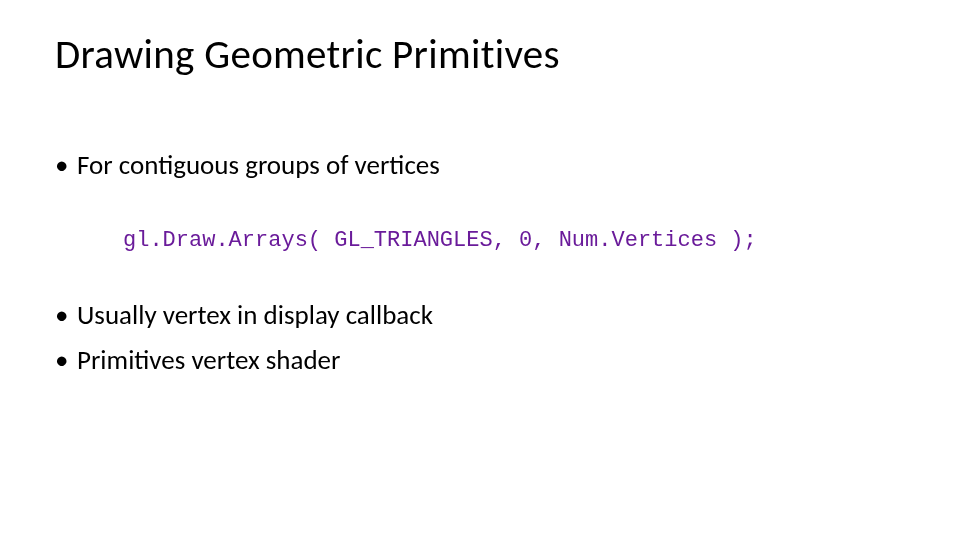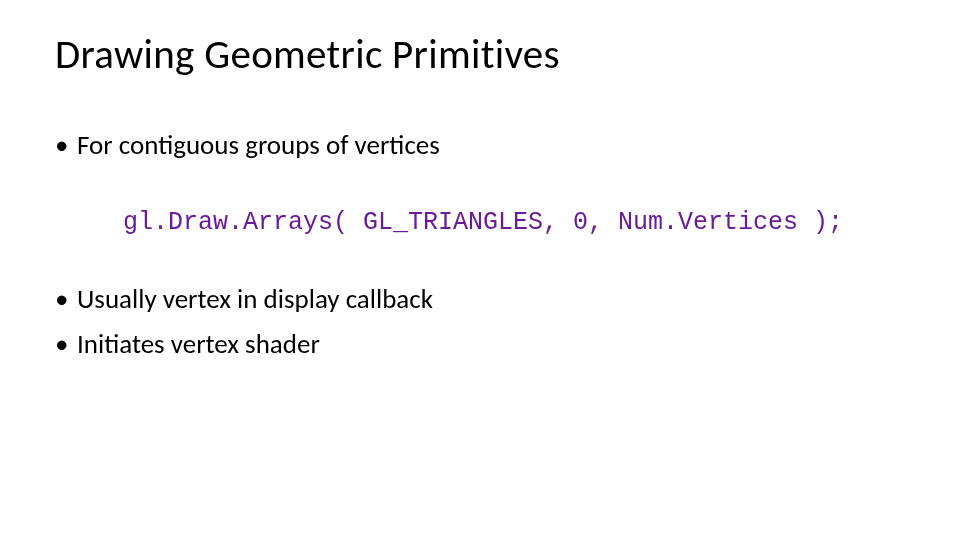--- a/index.html
+++ b/index.html
@@ -21,21 +21,21 @@
   .title {
     font-family: "Calibri Light", Calibri, "Segoe UI Light", Arial, sans-serif;
     font-size: 41px;
     font-weight: 400;
     color: #000;
     margin: 0;
     line-height: 1.2;
     letter-spacing: 0.3px;
   }
   .body {
-    margin-top: 48px;
+    margin-top: 68px;
     font-size: 27px;
     line-height: 1.35;
   }
   .bullets {
     list-style: none;
     padding: 0;
     margin: 0;
   }
   .bullets li {
     position: relative;
@@ -45,37 +45,37 @@
   .bullets li::before {
     content: "•";
     position: absolute;
     left: 0;
     top: 0;
     font-size: 27px;
     line-height: 1.35;
   }
   .code-line {
     font-family: Consolas, "Courier New", monospace;
-    font-size: 25px;
+    font-size: 22px;
     color: #6a1b9a;
     margin: 42px 0 42px 68px;
     white-space: nowrap;
   }
 </style>
 </head>
 <body>
 
 <div class="slide">
   <h1 class="title">Drawing Geometric Primitives</h1>
 
   <div class="body">
     <ul class="bullets">
       <li>For contiguous groups of vertices</li>
     </ul>
 
     <div class="code-line">gl.Draw.Arrays( GL_TRIANGLES, 0, Num.Vertices );</div>
 
     <ul class="bullets">
       <li>Usually vertex in display callback</li>
-      <li>Initiates vertex shader</li>
+      <li>Primitives vertex shader</li>
     </ul>
   </div>
 </div>
 
 </body></html>

